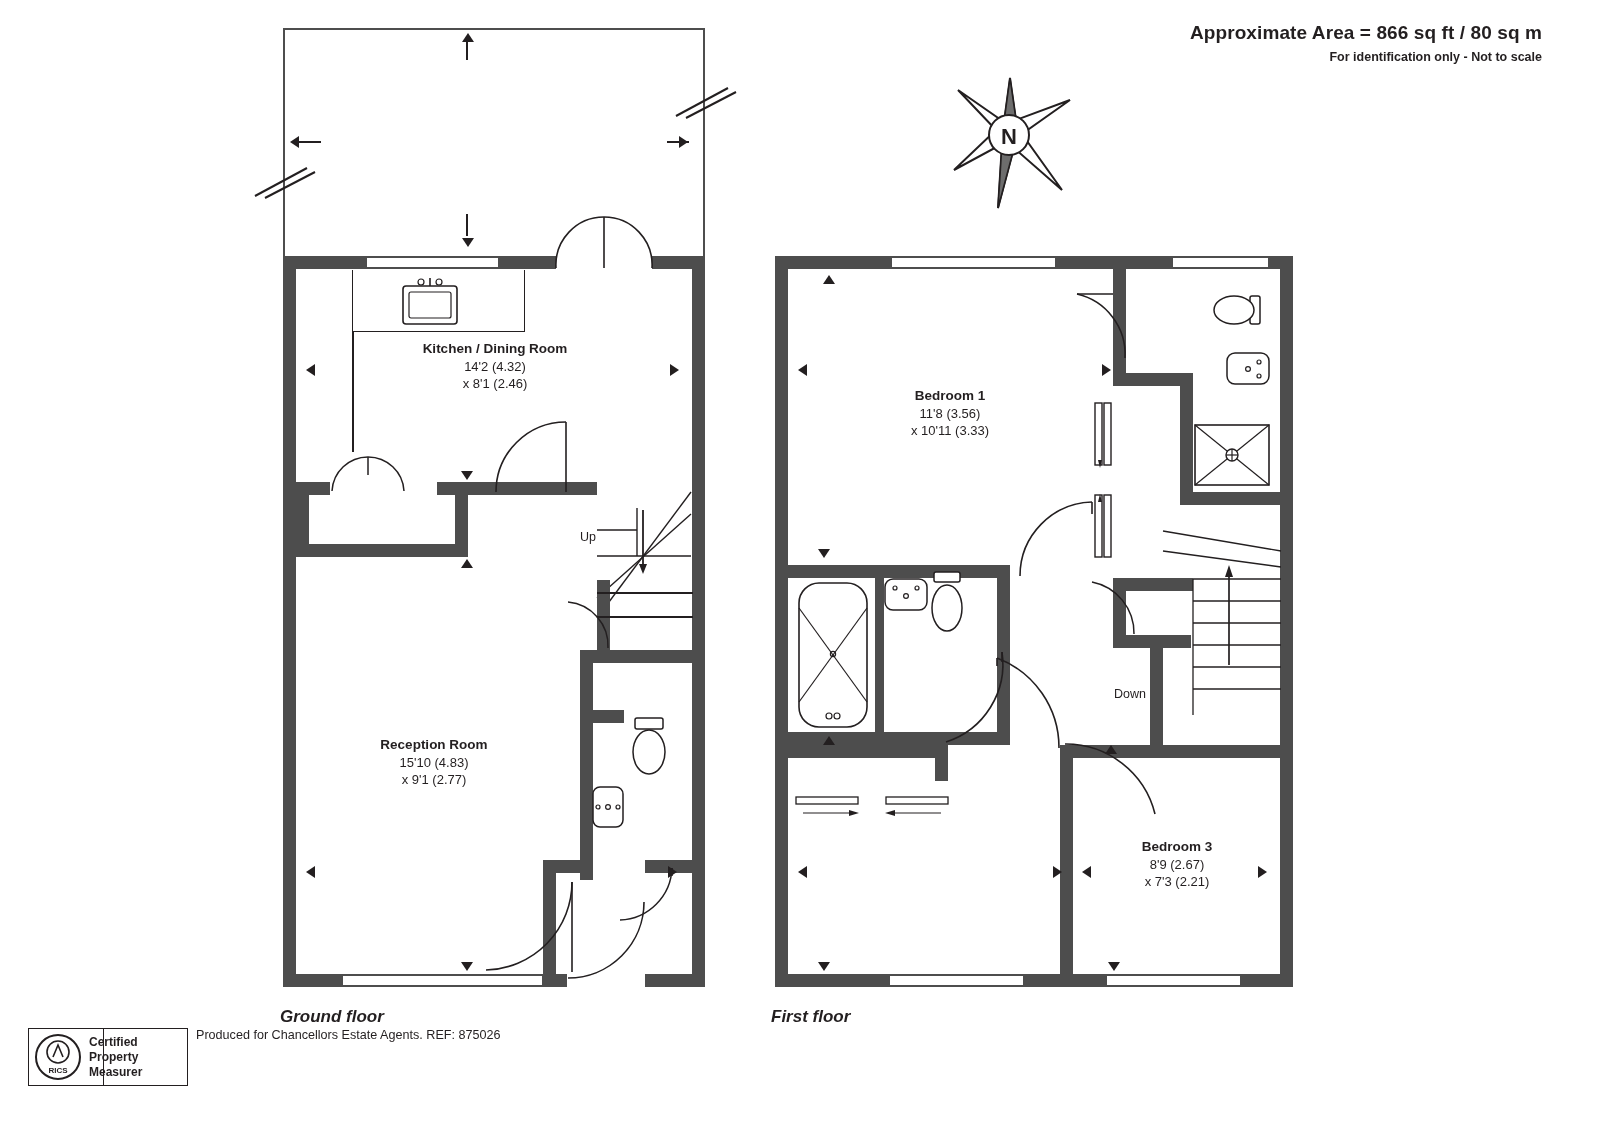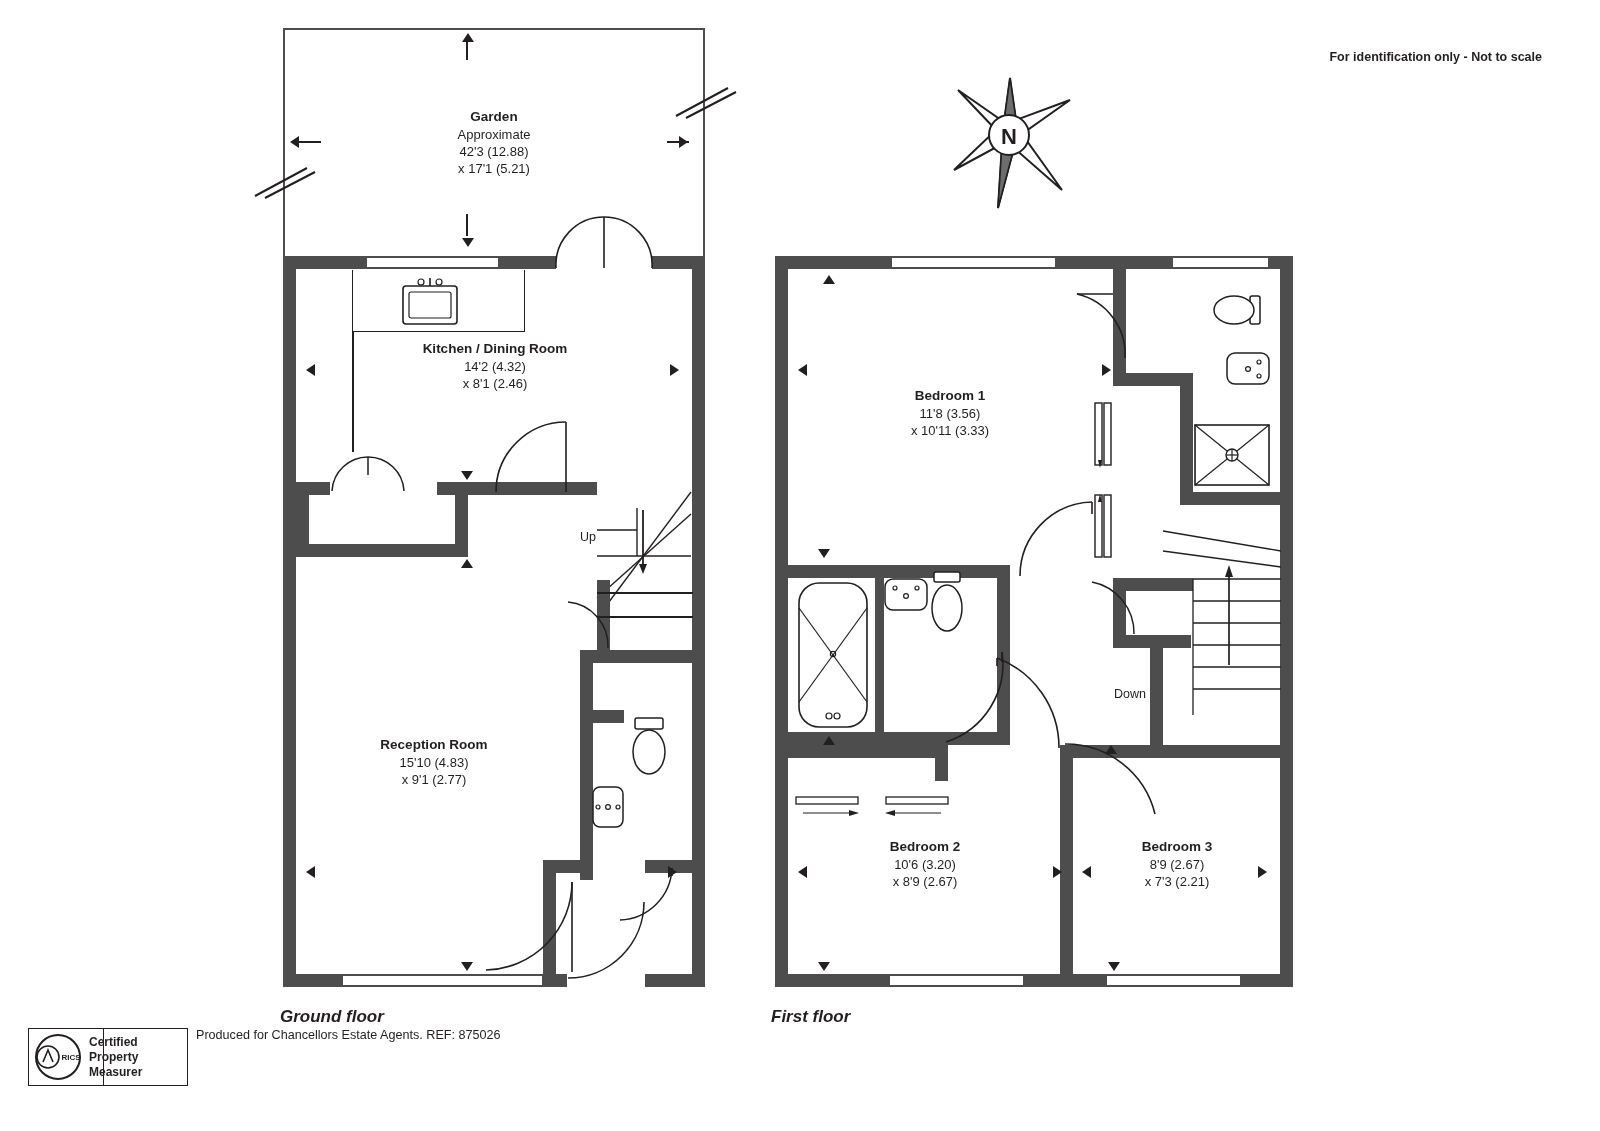--- a/index.html
+++ b/index.html
@@ -47,33 +47,34 @@
   .tri-d { border-left:6px solid transparent; border-right:6px solid transparent; border-top:9px solid #231f20; }
 
   
   #footer-text { left:196px; top:1027px; font-size:12.6px; line-height:17.5px; }
   #rics-badge {
     left:28px; top:1028px; width:160px; height:58px;
     border:1px solid #231f20; display:flex; align-items:center;
   }
   #rics-badge .ricsmark {
     width:46px; height:46px; margin-left:6px; border-radius:50%;
-    border:2px solid #231f20; display:flex; 
+    border:2px solid #231f20; display:flex; flex-direction:column;
     align-items:center; justify-content:center; font-size:8px; font-weight:bold;
   }
   #rics-badge .ricstext { margin-left:8px; font-size:12px; font-weight:bold; line-height:15px; }
   #rics-badge .divider { position:absolute; left:74px; top:0; bottom:0; width:1px; background:#231f20; }
 
   svg { display:block; overflow:visible; }
 </style>
 </head>
 <body>
 
 <div class="stage">
 
+  <div class="abs" id="area-title">Approximate Area = 866 sq ft / 80 sq m</div>
   <div class="abs" id="area-sub">For identification only - Not to scale</div>
 
   <div class="abs" style="left:952px; top:78px;">
     <svg width="120" height="130" viewBox="0 0 120 130">
       <g fill="none" stroke="#231f20" stroke-width="2">
         <path d="M58 0 L64 42 L118 22 L70 56 L110 112 L62 70 L46 130 L50 66 L2 92 L44 52 L6 12 L52 44 Z" fill="#ffffff"></path>
       </g>
       <path d="M58 0 L64 42 L70 56 L62 70 L46 130 L50 66 L44 52 L52 44 Z" fill="#6d6d6d" stroke="#231f20" stroke-width="1.5"></path>
       <circle cx="57" cy="57" r="20" fill="#ffffff" stroke="#231f20" stroke-width="2"></circle>
       <text x="57" y="66" text-anchor="middle" font-size="22" font-weight="bold" font-family="Liberation Sans, sans-serif" fill="#231f20">N</text>
@@ -99,26 +100,20 @@
 
     <div class="abs tri tri-u" style="left:462px; top:33px;"></div>
     <div class="abs" style="left:466px; top:38px; width:2px; height:22px; background:#231f20;"></div>
     <div class="abs tri tri-l" style="left:290px; top:136px;"></div>
     <div class="abs" style="left:299px; top:141px; width:22px; height:2px; background:#231f20;"></div>
     <div class="abs tri tri-r" style="left:679px; top:136px;"></div>
     <div class="abs" style="left:667px; top:141px; width:22px; height:2px; background:#231f20;"></div>
     <div class="abs tri tri-d" style="left:462px; top:238px;"></div>
     <div class="abs" style="left:466px; top:214px; width:2px; height:22px; background:#231f20;"></div>
 
-    <div class="abs room-label" style="left:386px; top:108px; width:216px;">
-      <span class="nm">Garden</span>
-      <span class="d1">Approximate</span>
-      <span class="d1">42'3 (12.88)</span>
-      <span class="d2">x 17'1 (5.21)</span>
-    </div>
 
     <div class="abs wall" style="left:283px; top:256px; width:84px; height:13px;"></div>
     <div class="abs windowbar" style="left:367px; top:256px; width:131px; height:13px;"></div>
     <div class="abs wall" style="left:498px; top:256px; width:58px; height:13px;"></div>
     <div class="abs wall" style="left:652px; top:256px; width:53px; height:13px;"></div>
 
     <div class="abs wall" style="left:283px; top:256px; width:13px; height:731px;"></div>
 
     <div class="abs wall" style="left:692px; top:256px; width:13px; height:731px;"></div>
 
@@ -435,25 +430,20 @@
       </svg>
     </div>
     <div class="abs" style="left:885px; top:795px;">
       <svg width="64" height="24">
         <rect x="1" y="2" width="62" height="7" fill="#ffffff" stroke="#231f20" stroke-width="1.3"></rect>
         <polygon points="10,15 10,21 0,18" fill="#231f20"></polygon>
         <line x1="8" y1="18" x2="56" y2="18" stroke="#231f20" stroke-width="1.2"></line>
       </svg>
     </div>
 
-    <div class="abs room-label" style="left:820px; top:838px; width:210px;">
-      <span class="nm">Bedroom 2</span>
-      <span class="d1">10'6 (3.20)</span>
-      <span class="d2">x 8'9 (2.67)</span>
-    </div>
     <div class="abs tri tri-l" style="left:798px; top:866px;"></div>
     <div class="abs tri tri-r" style="left:1053px; top:866px;"></div>
     <div class="abs tri tri-d" style="left:818px; top:962px;"></div>
     <div class="abs tri tri-u" style="left:1105px; top:745px;"></div>
 
     <div class="abs room-label" style="left:1072px; top:838px; width:210px;">
       <span class="nm">Bedroom 3</span>
       <span class="d1">8'9 (2.67)</span>
       <span class="d2">x 7'3 (2.21)</span>
     </div>

